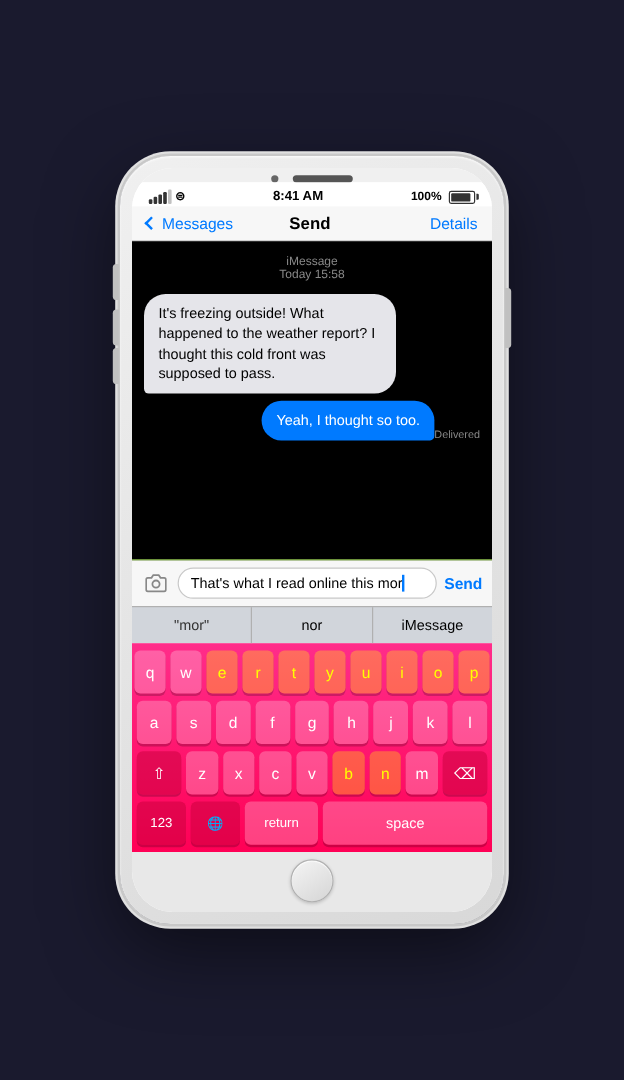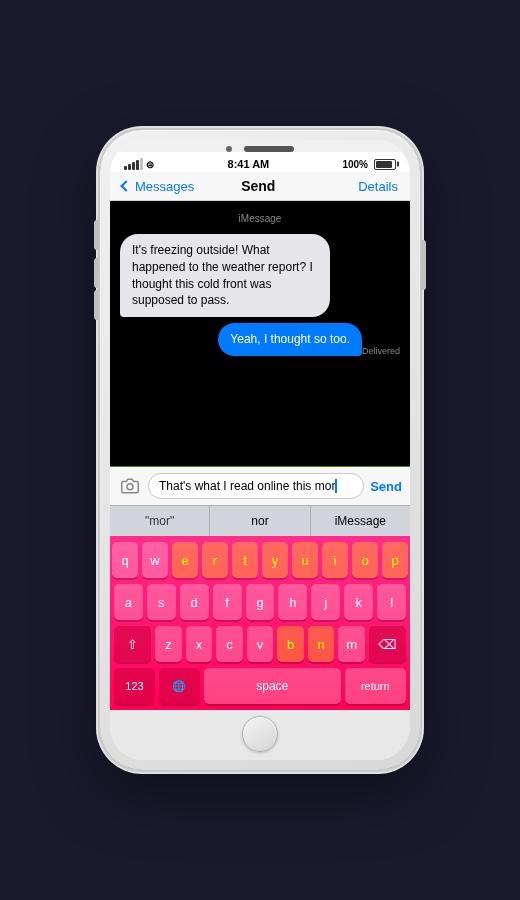--- a/index.html
+++ b/index.html
@@ -359,20 +359,21 @@
         <div class="chevron-left"></div>
         <span>Messages</span>
       </div>
       <div class="nav-title">Send</div>
       <div class="nav-detail">Details</div>
     </div>
 
     <div class="messages-area">
       <div class="imessage-label">
         <div>iMessage</div>
+        <div>Today 15:58</div>
       </div>
 
       <div class="bubble-row incoming">
         <div class="bubble incoming-bubble">It's freezing outside! What happened to the weather report? I thought this cold front was supposed to pass.</div>
       </div>
 
       <div class="bubble-row outgoing">
         <div class="bubble outgoing-bubble">Yeah, I thought so too.</div>
         <div class="delivered-text">Delivered</div>
       </div>
@@ -433,22 +434,22 @@
         <div class="key">v</div>
         <div class="key highlighted">b</div>
         <div class="key highlighted">n</div>
         <div class="key">m</div>
         <div class="key delete-key">⌫</div>
       </div>
 
       <div class="key-row bottom-row">
         <div class="key numbers-key">123</div>
         <div class="key globe-key">🌐</div>
+        <div class="key return-key">return</div>
         <div class="key space-key">space</div>
-        <div class="key return-key">return</div>
       </div>
     </div>
 
     <div class="home-button-area">
       <div class="home-button"></div>
     </div>
 
   </div>
 </div>
 

